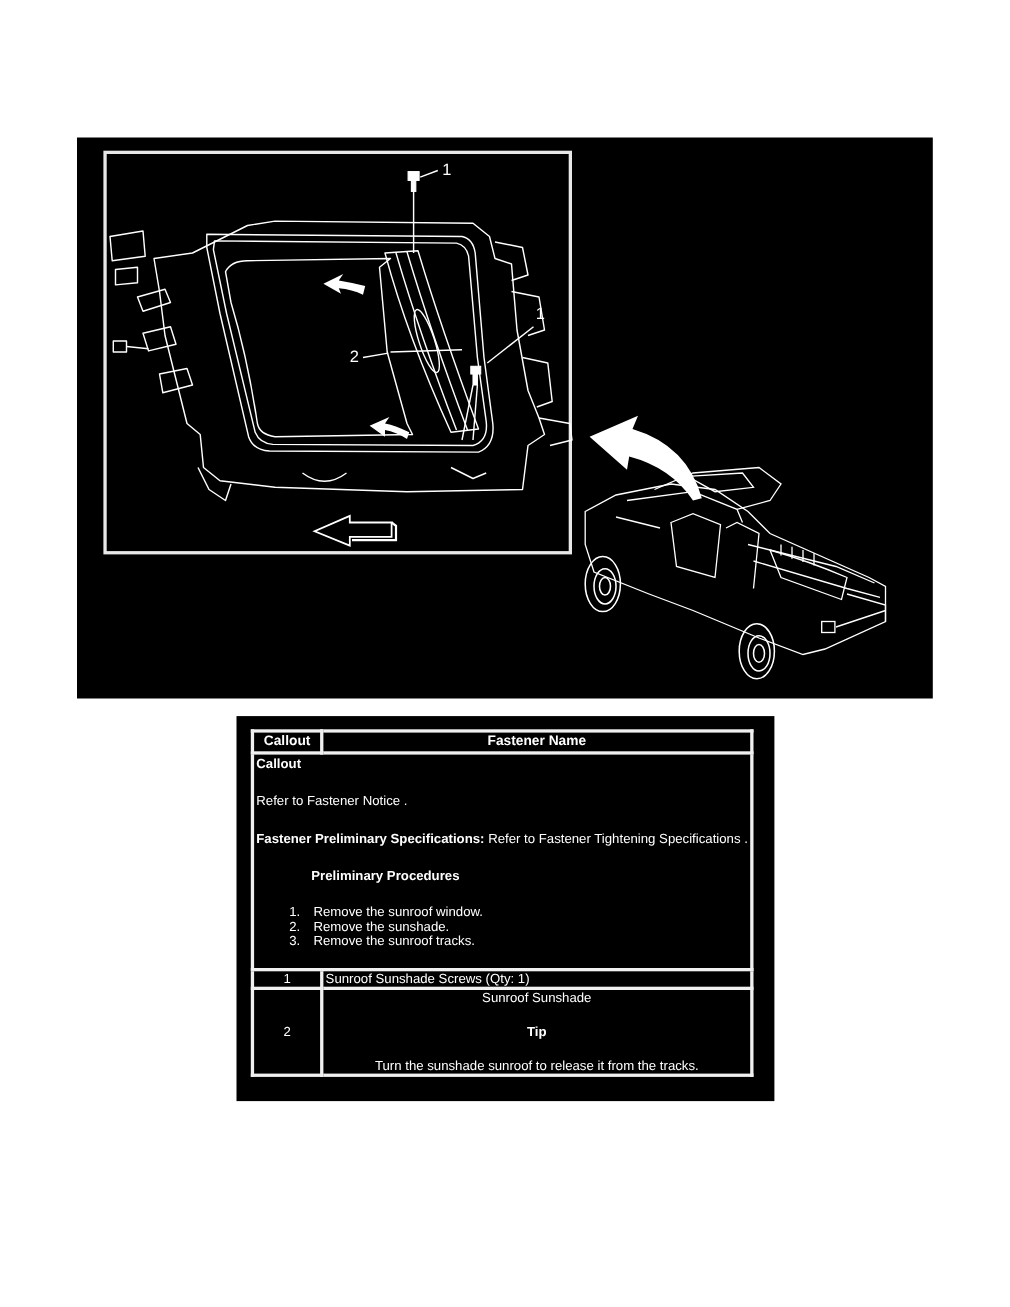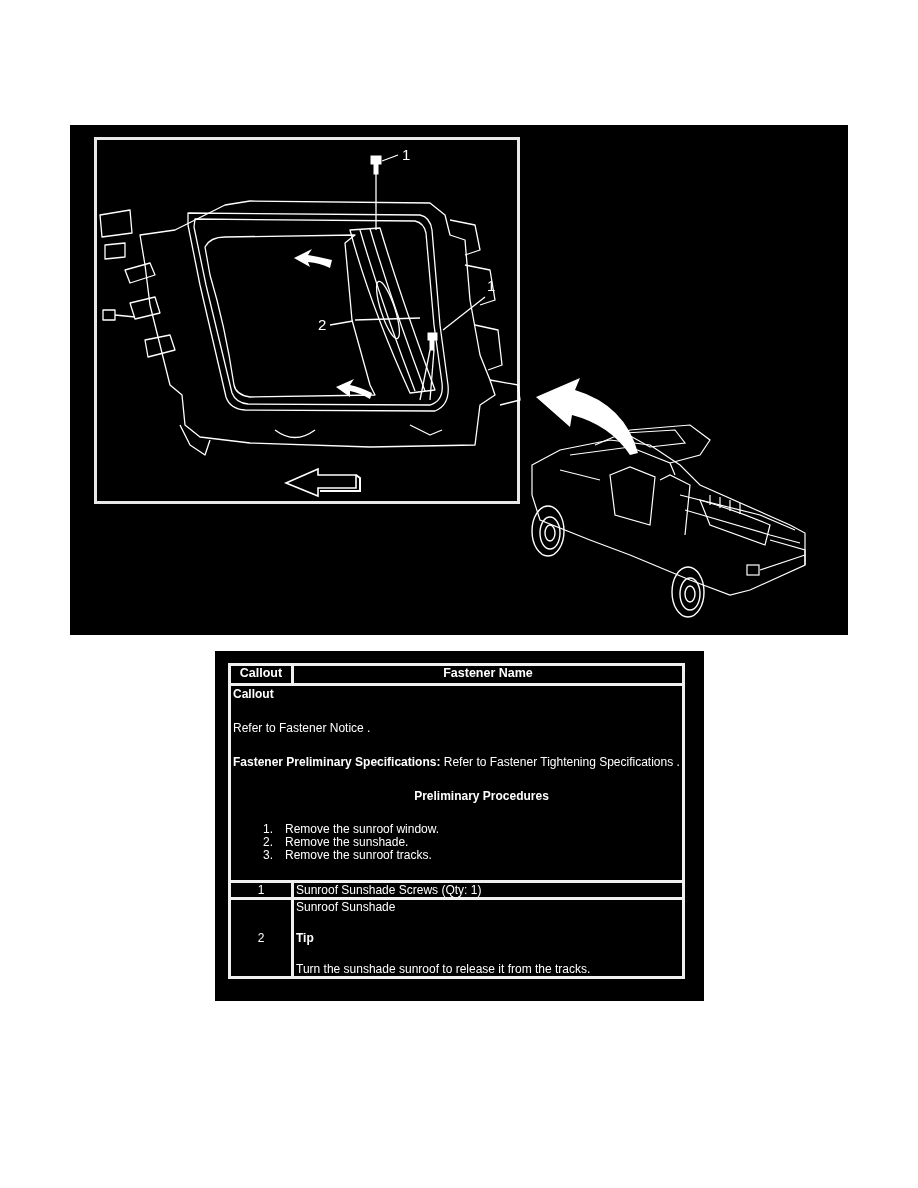--- a/index.html
+++ b/index.html
@@ -14,26 +14,26 @@
     table.spec { position: absolute; left: 13px; top: 12px; width: 457px; border-collapse: collapse;
                  color: #fff; font-size: 12px; }
     table.spec td, table.spec th { border: 3px solid #f0f0f0; padding: 0 2px; vertical-align: top; }
     table.spec th { font-weight: bold; text-align: center; height: 17px; font-size: 12.5px; }
     .col-callout { width: 56px; }
     .notice-cell { height: 192px; padding: 1px 2px !important; line-height: 14px; }
     .bold { font-weight: bold; }
     .center { text-align: center; vertical-align: middle !important; }
     .gap-l { height: 20px; }
     .gap-m { height: 17px; }
-    .prelim { padding-left: 50px; font-weight: bold; text-align: center; }
+    .prelim { padding-left: 50px; font-weight: bold; }
     .steps { margin: 0; padding: 0; list-style: none; }
     .steps li { display: flex; line-height: 13px; }
     .steps .num { width: 52px; text-align: right; padding-right: 12px; box-sizing: border-box; }
     .row1 td { height: 14px; line-height: 14px; }
-    .row2-text { line-height: 14px; }
+    .row2-text { line-height: 14px; text-align: center; }
   </style>
 </head>
 <body>
 
 <div class="figure">
   <div class="inset"></div>
   <svg width="778" height="510" viewBox="0 0 778 510">
     <g fill="none" stroke="#fff" stroke-width="1.3" stroke-linejoin="round">
 
       <path d="M105 105 L155 80 L180 76 L360 78 L375 90 L380 110 L395 115 L400 175 L410 230 L420 255 L425 270 L410 280 L405 320 L300 322 L180 318 L130 312 L115 300 L112 270 L100 260 L90 220 L80 180 L75 140 L70 110 Z"></path>

